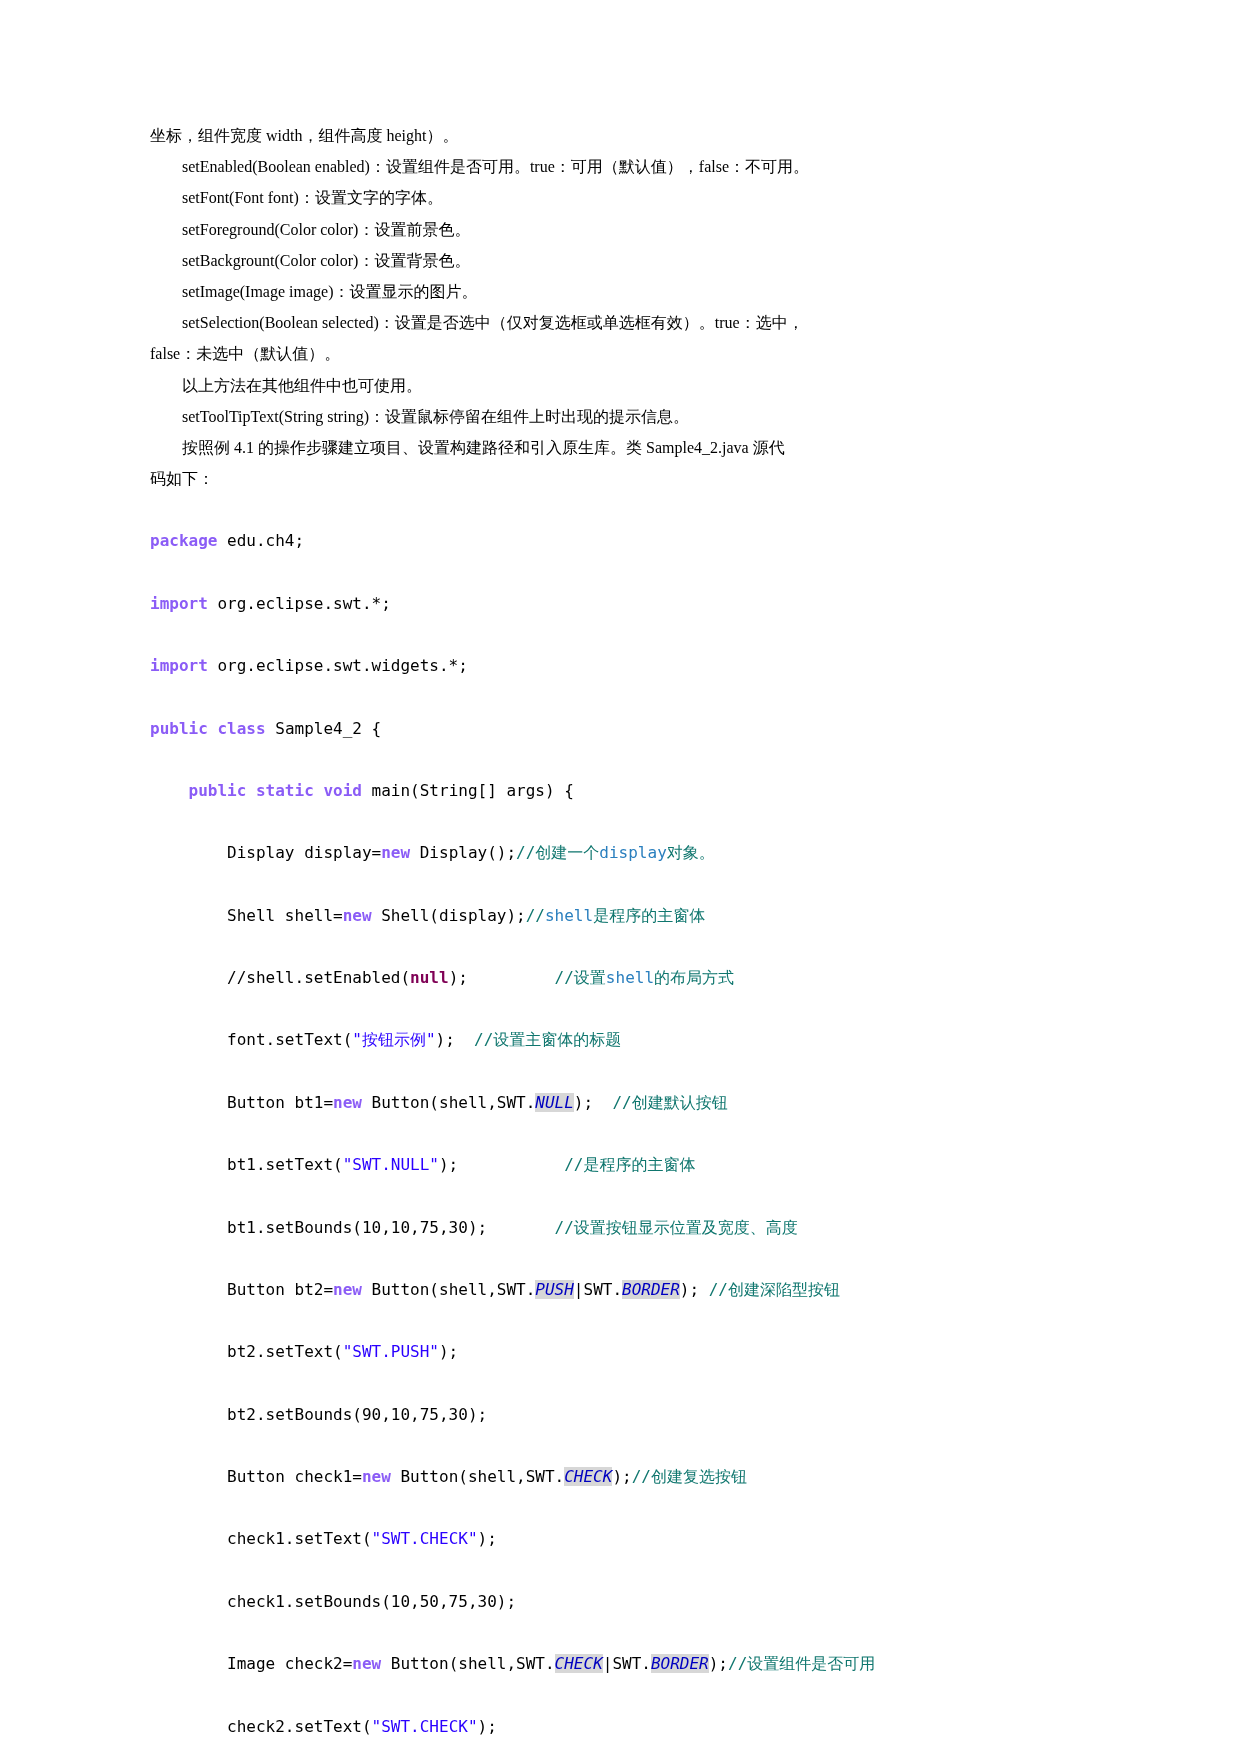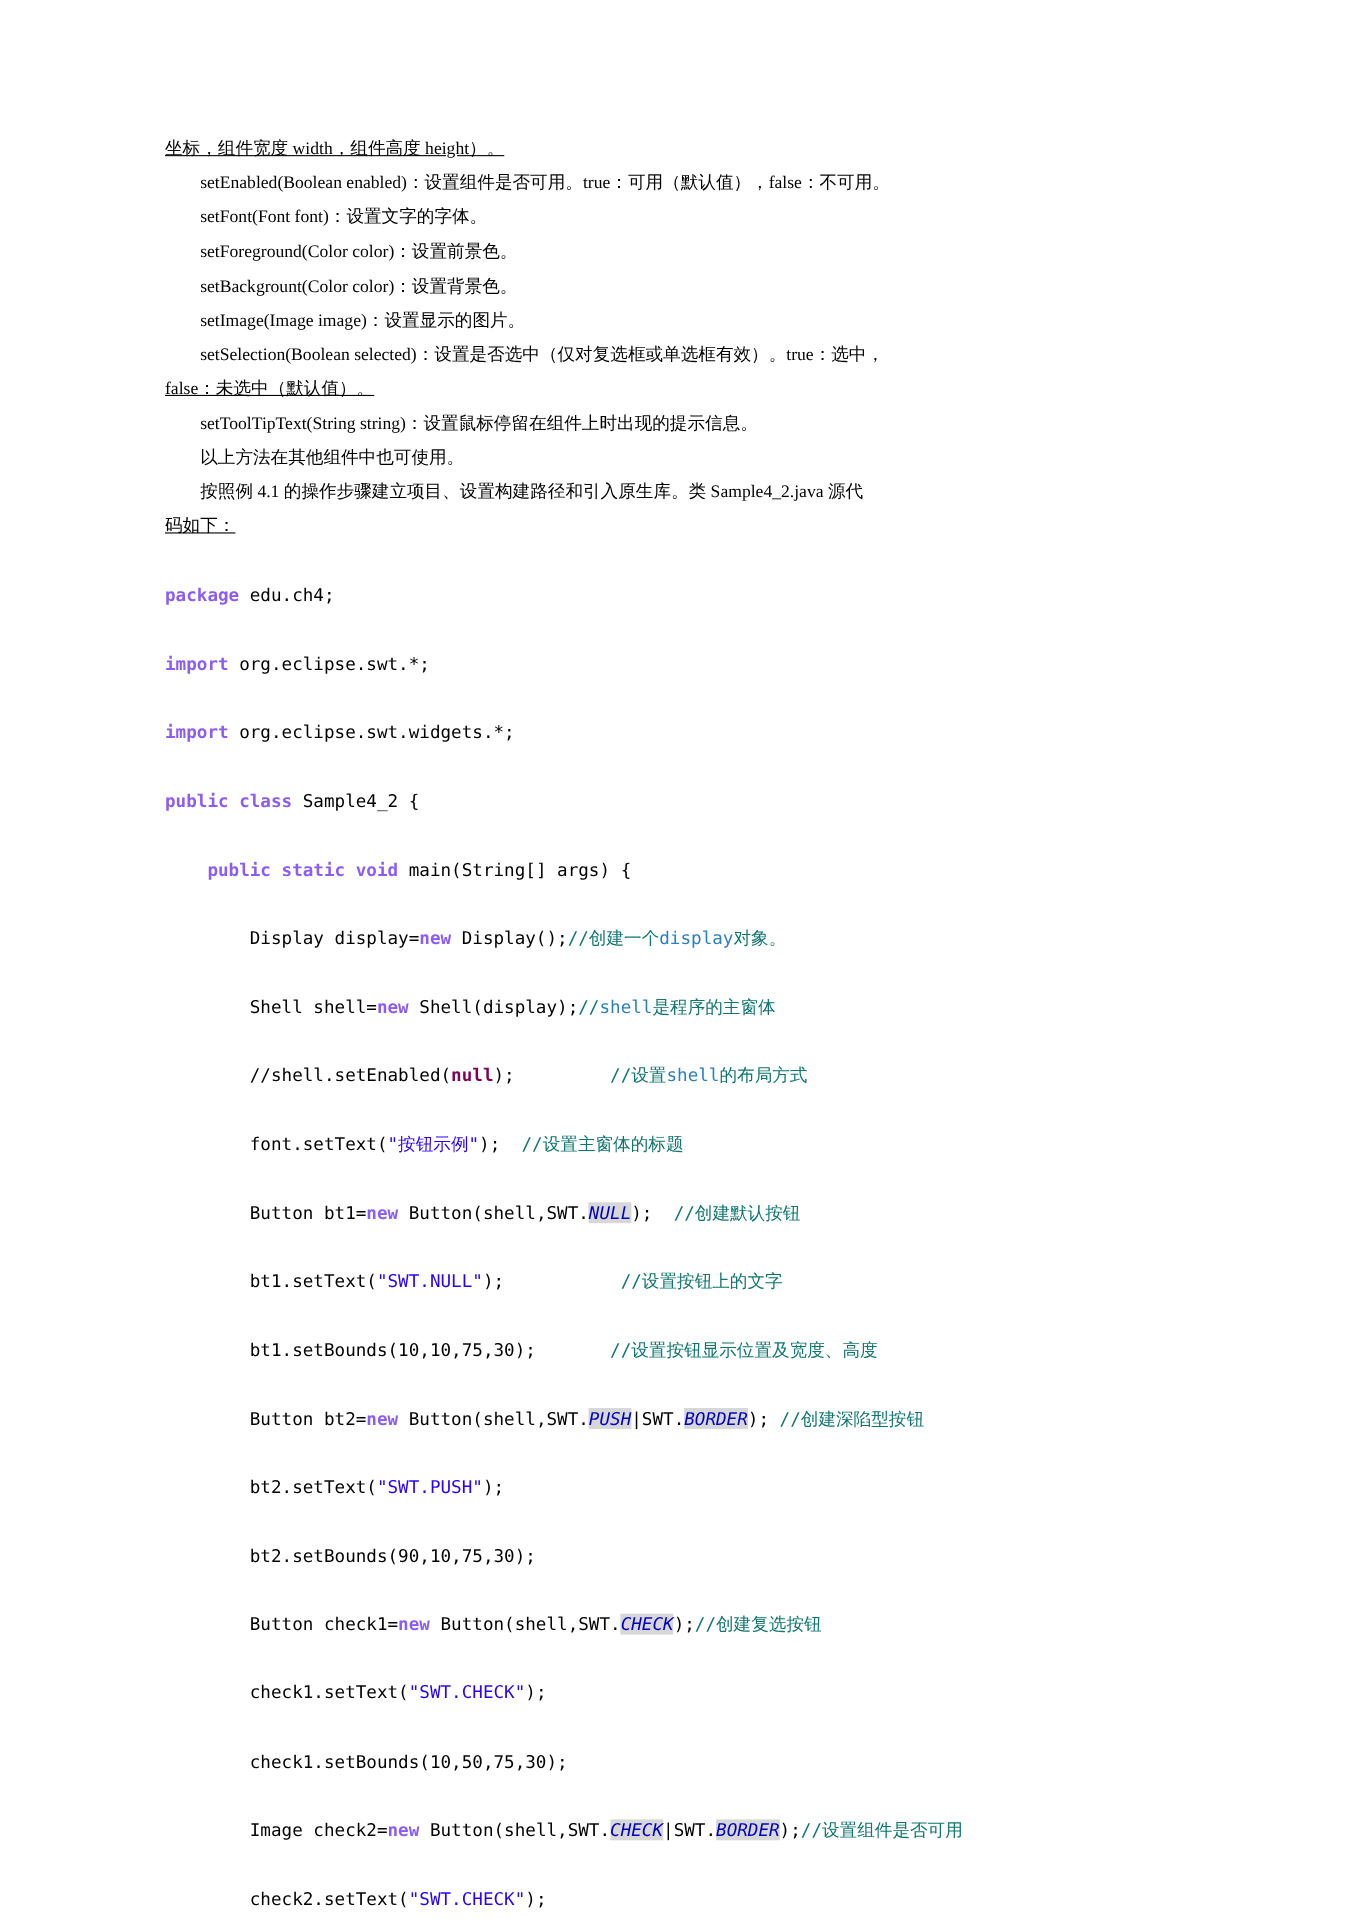--- a/index.html
+++ b/index.html
@@ -19,21 +19,20 @@
   }
   .prose {
     text-align: justify;
   }
   .prose p {
     margin: 0;
     text-indent: 2em;
   }
   .prose p.noindent {
     text-indent: 0;
-    text-decoration: underline;
   }
   .code {
     font-family: "NSimSun", "SimSun", monospace;
     font-size: 16px;
     line-height: 1.95;
     white-space: pre;
   }
   .kw   { color: #8b5cf6; font-weight: bold; }   
   .lit  { color: #7f0055; font-weight: bold; }   
   .str  { color: #2a00ff; }                       
@@ -49,38 +48,38 @@
 
   <div class="prose">
     <p class="noindent">坐标，组件宽度 width，组件高度 height）。</p>
     <p>setEnabled(Boolean enabled)：设置组件是否可用。true：可用（默认值），false：不可用。</p>
     <p>setFont(Font font)：设置文字的字体。</p>
     <p>setForeground(Color color)：设置前景色。</p>
     <p>setBackgrount(Color color)：设置背景色。</p>
     <p>setImage(Image image)：设置显示的图片。</p>
     <p>setSelection(Boolean selected)：设置是否选中（仅对复选框或单选框有效）。true：选中，</p>
     <p class="noindent">false：未选中（默认值）。</p>
+    <p>以上方法在其他组件中也可使用。</p>
     <p>setToolTipText(String string)：设置鼠标停留在组件上时出现的提示信息。</p>
-    <p>以上方法在其他组件中也可使用。</p>
     <p>按照例 4.1 的操作步骤建立项目、设置构建路径和引入原生库。类 Sample4_2.java 源代</p>
     <p class="noindent">码如下：</p>
   </div>
 
   <div class="code">
 <div><span class="kw">package</span><span> edu.ch4;</span></div>
 <div><span class="kw">import</span><span> org.eclipse.swt.*;</span></div>
 <div><span class="kw">import</span><span> org.eclipse.swt.widgets.*;</span></div>
 <div><span class="kw">public</span> <span class="kw">class</span><span> Sample4_2 {</span></div>
 <div>    <span class="kw">public</span> <span class="kw">static</span> <span class="kw">void</span><span> main(String[] args) {</span></div>
 <div><span>        Display display=</span><span class="kw">new</span><span> Display();</span><span class="cmt">//创建一个</span><span class="cmtk">display</span><span class="cmt">对象。</span></div>
 <div><span>        Shell shell=</span><span class="kw">new</span><span> Shell(display);</span><span class="cmt">//</span><span class="cmtk">shell</span><span class="cmt">是程序的主窗体</span></div>
 <div><span>        //shell.setEnabled(</span><span class="lit">null</span><span>);         </span><span class="cmt">//设置</span><span class="cmtk">shell</span><span class="cmt">的布局方式</span></div>
 <div><span>        font.setText(</span><span class="str">"按钮示例"</span><span>);  </span><span class="cmt">//设置主窗体的标题</span></div>
 <div><span>        Button bt1=</span><span class="kw">new</span><span> Button(shell,SWT.</span><span class="cst cstbg">NULL</span><span>);  </span><span class="cmt">//创建默认按钮</span></div>
-<div><span>        bt1.setText(</span><span class="str">"SWT.NULL"</span><span>);           </span><span class="cmt">//设置按钮上的文字</span></div>
+<div><span>        bt1.setText(</span><span class="str">"SWT.NULL"</span><span>);           </span><span class="cmt">//是程序的主窗体</span></div>
 <div><span>        bt1.setBounds(10,10,75,30);       </span><span class="cmt">//设置按钮显示位置及宽度、高度</span></div>
 <div><span>        Button bt2=</span><span class="kw">new</span><span> Button(shell,SWT.</span><span class="cst cstbg">PUSH</span><span>|</span><span>SWT.</span><span class="cst cstbg">BORDER</span><span>); </span><span class="cmt">//创建深陷型按钮</span></div>
 <div><span>        bt2.setText(</span><span class="str">"SWT.PUSH"</span><span>);</span></div>
 <div><span>        bt2.setBounds(90,10,75,30);</span></div>
 <div><span>        Button check1=</span><span class="kw">new</span><span> Button(shell,SWT.</span><span class="cst cstbg">CHECK</span><span>);</span><span class="cmt">//创建复选按钮</span></div>
 <div><span>        check1.setText(</span><span class="str">"SWT.CHECK"</span><span>);</span></div>
 <div><span>        check1.setBounds(10,50,75,30);</span></div>
 <div><span>        Image check2=</span><span class="kw">new</span><span> Button(shell,SWT.</span><span class="cst cstbg">CHECK</span><span>|</span><span>SWT.</span><span class="cst cstbg">BORDER</span><span>);</span><span class="cmt">//设置组件是否可用</span></div>
 <div><span>        check2.setText(</span><span class="str">"SWT.CHECK"</span><span>);</span></div>
 

